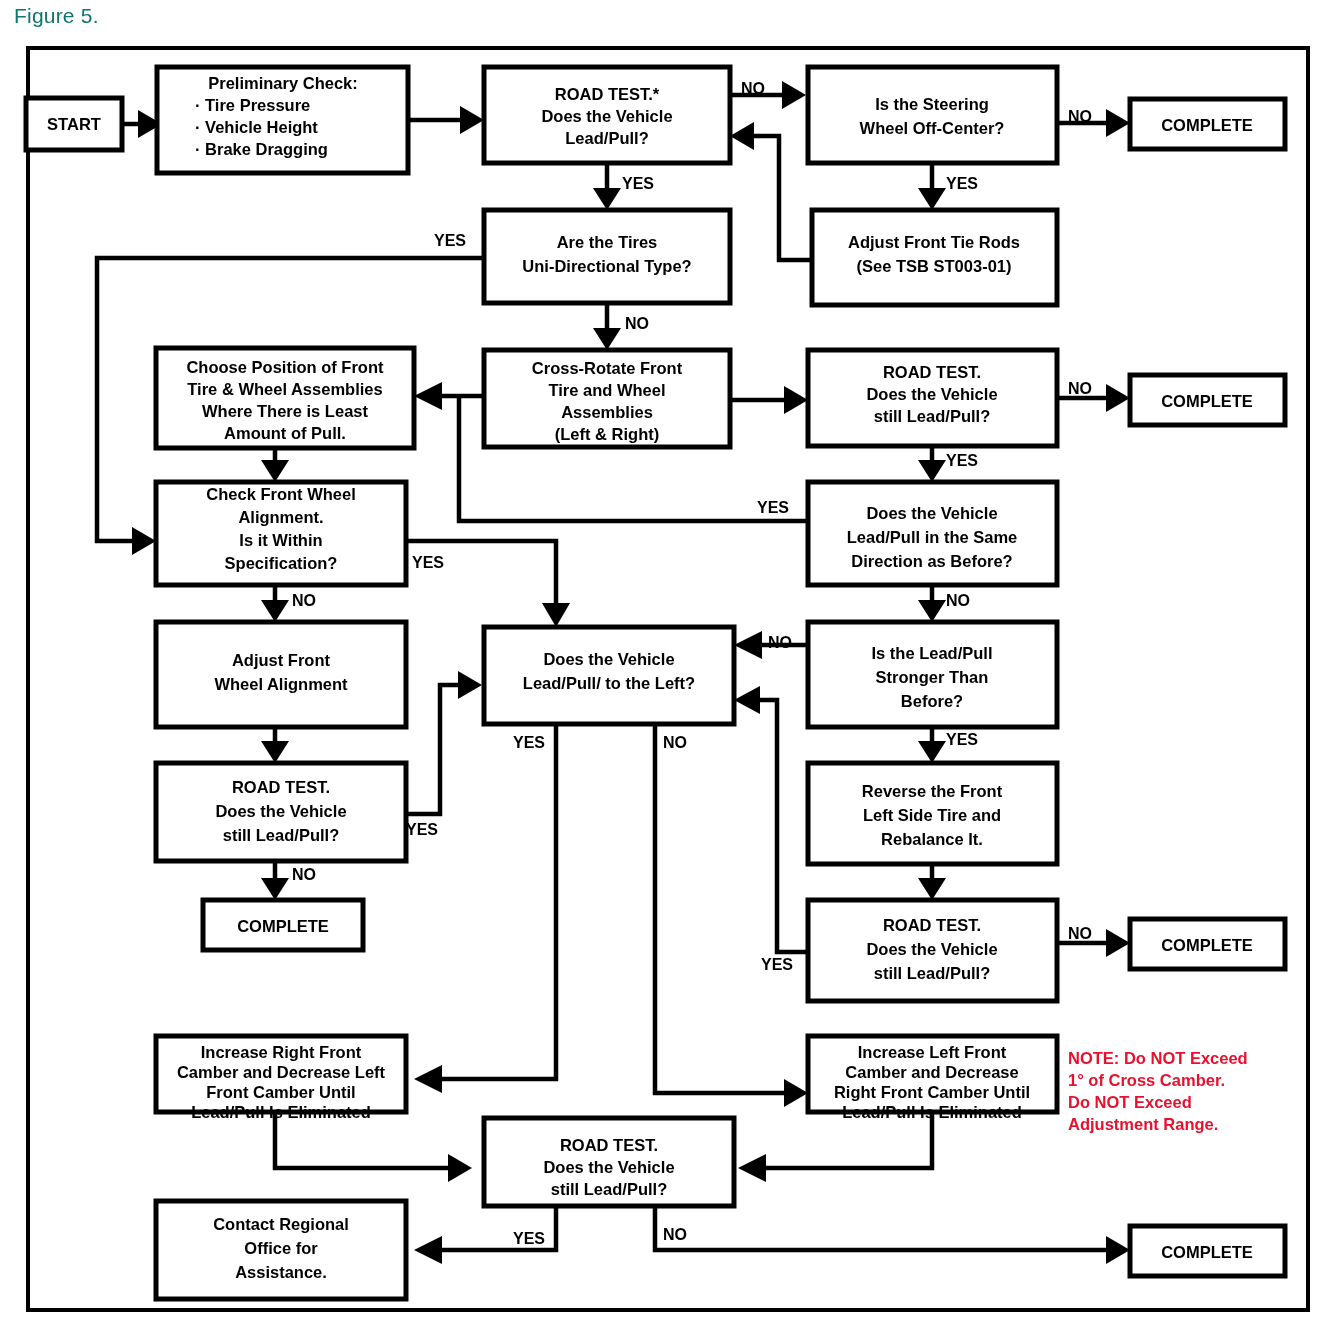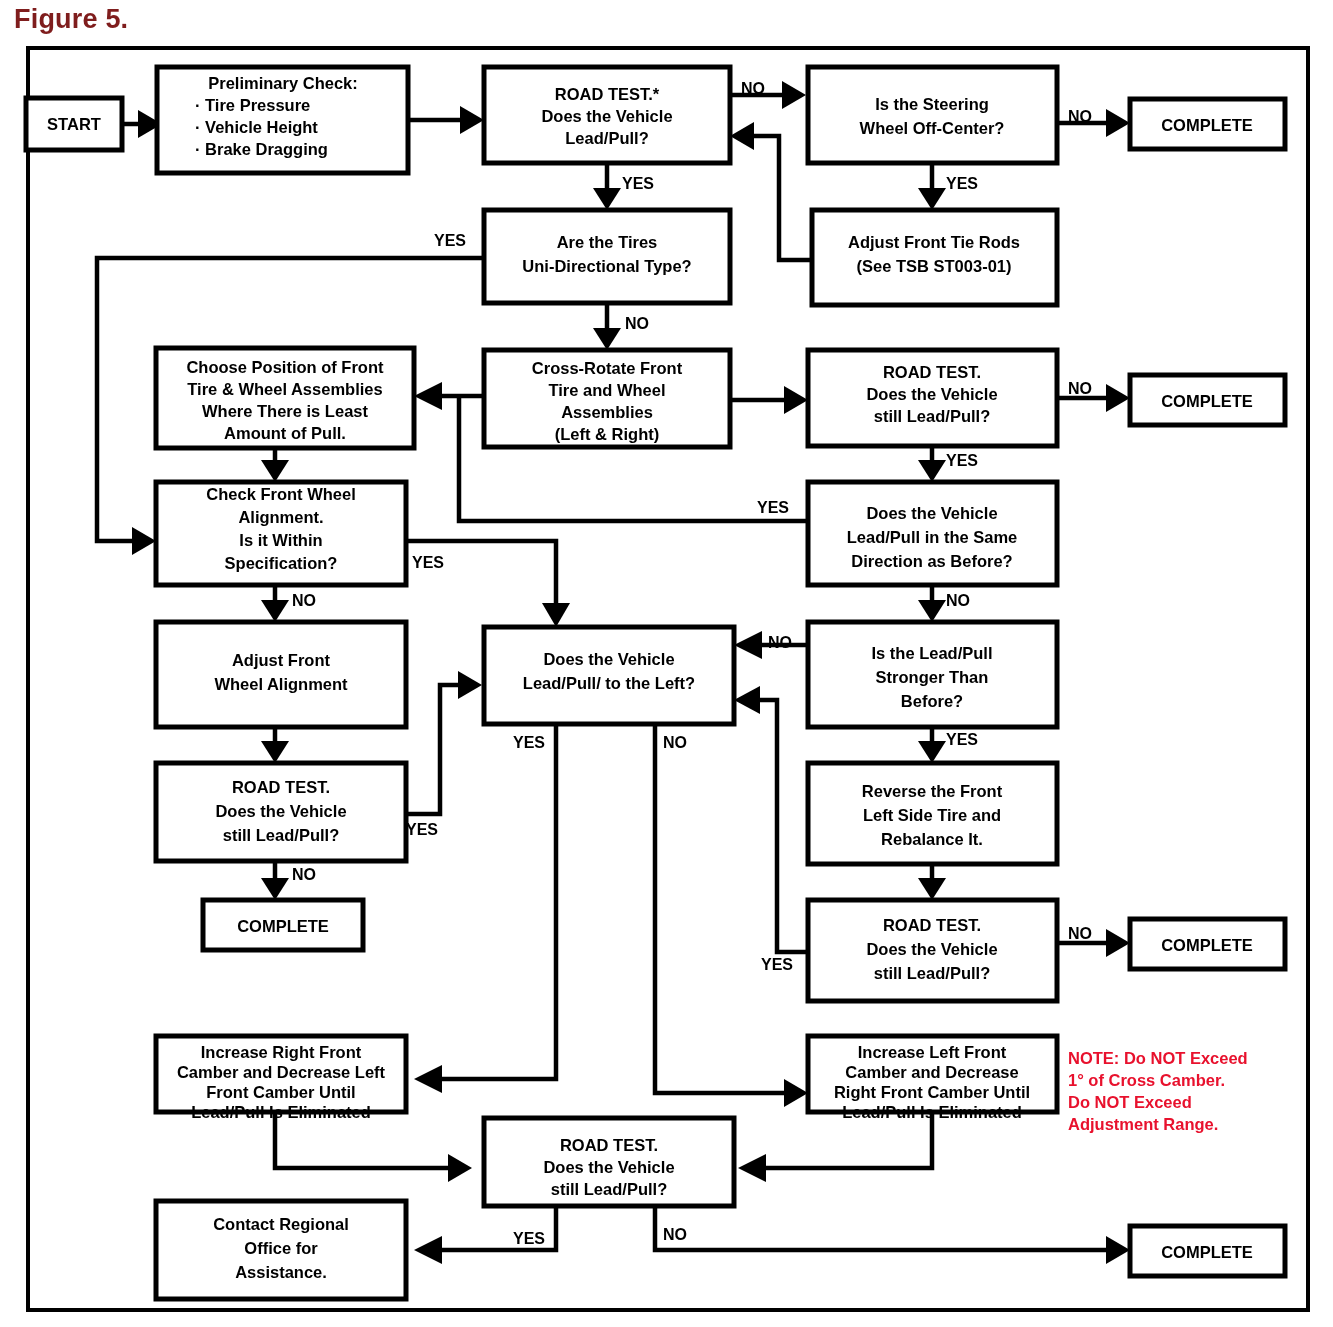--- a/index.html
+++ b/index.html
@@ -11,23 +11,23 @@
     width: 1333px;
     height: 1327px;
     font-family: "Liberation Sans", sans-serif;
     position: relative;
     overflow: hidden;
   }
   #figure-title {
     position: absolute;
     left: 14px;
     top: 4px;
-    font-size: 27px;
-    font-weight: bold;
-    color: #7f1d1d;
+    font-size: 21px;
+    font-weight: normal;
+    color: #0f766e;
     letter-spacing: 0.2px;
   }
   #chart-root {
     position: absolute;
     left: 0;
     top: 0;
   }
   svg { display: block; }
   .bx { fill: #ffffff; stroke: #000000; stroke-width: 5; }
   .frame { fill: none; stroke: #000000; stroke-width: 4; }

